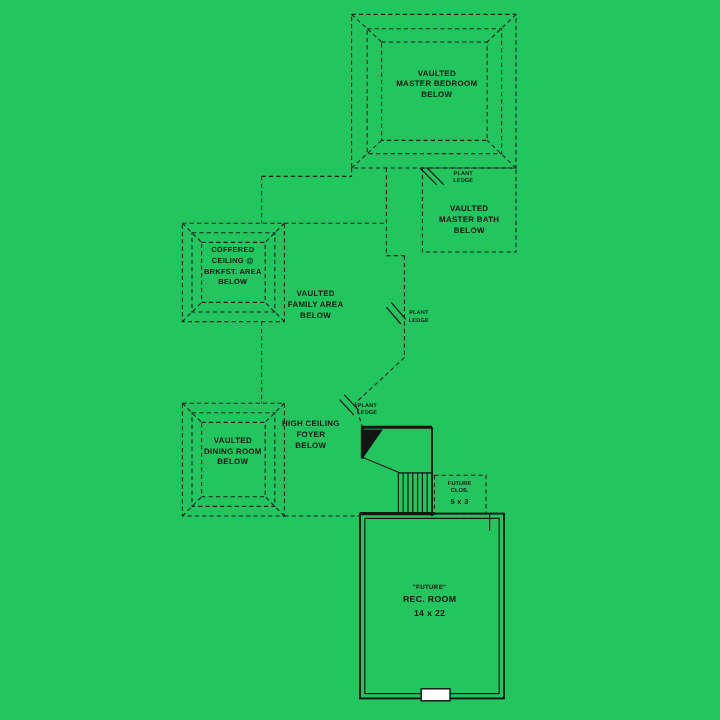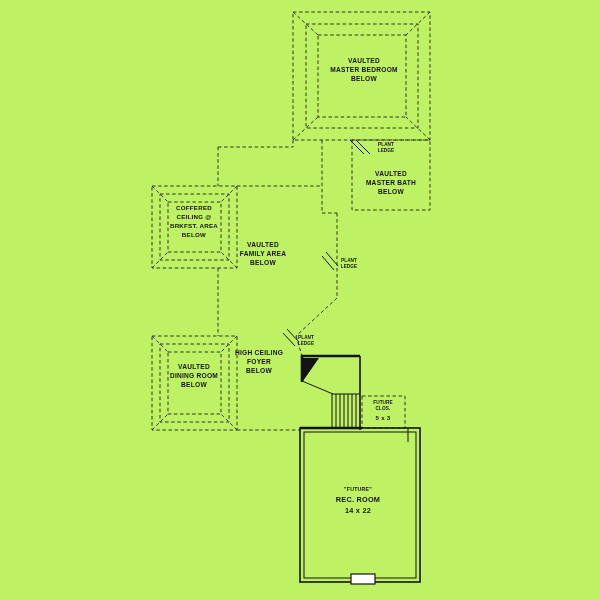--- a/index.html
+++ b/index.html
@@ -1,16 +1,16 @@
 <!DOCTYPE html>
 <html><head>
 <meta charset="utf-8">
 <style>
   html,body{margin:0;padding:0;background:#ffffff;}
-  .canvas{position:relative;width:600px;height:600px;background:#bef264;overflow:hidden;}
+  .canvas{position:relative;width:600px;height:600px;background:#22c55e;overflow:hidden;}
   svg{display:block;}
   .d{fill:none;stroke:#1f1f1f;stroke-width:0.9;stroke-dasharray:3.5 2.6;}
   .s{fill:none;stroke:#141414;stroke-width:1;}
   .s2{stroke-width:2.6;}
   .s15{stroke-width:1.6;}
   .lbl{font-family:"Liberation Sans",sans-serif;font-weight:bold;font-size:6.6px;fill:#131313;text-anchor:middle;letter-spacing:.25px;}
   .lbl-b{font-size:6.2px;}
   .lbl-sm{font-size:4.7px;letter-spacing:.1px;}
   .lbl-lg{font-size:7.3px;}
   .lbl-md{font-size:5.2px;}

